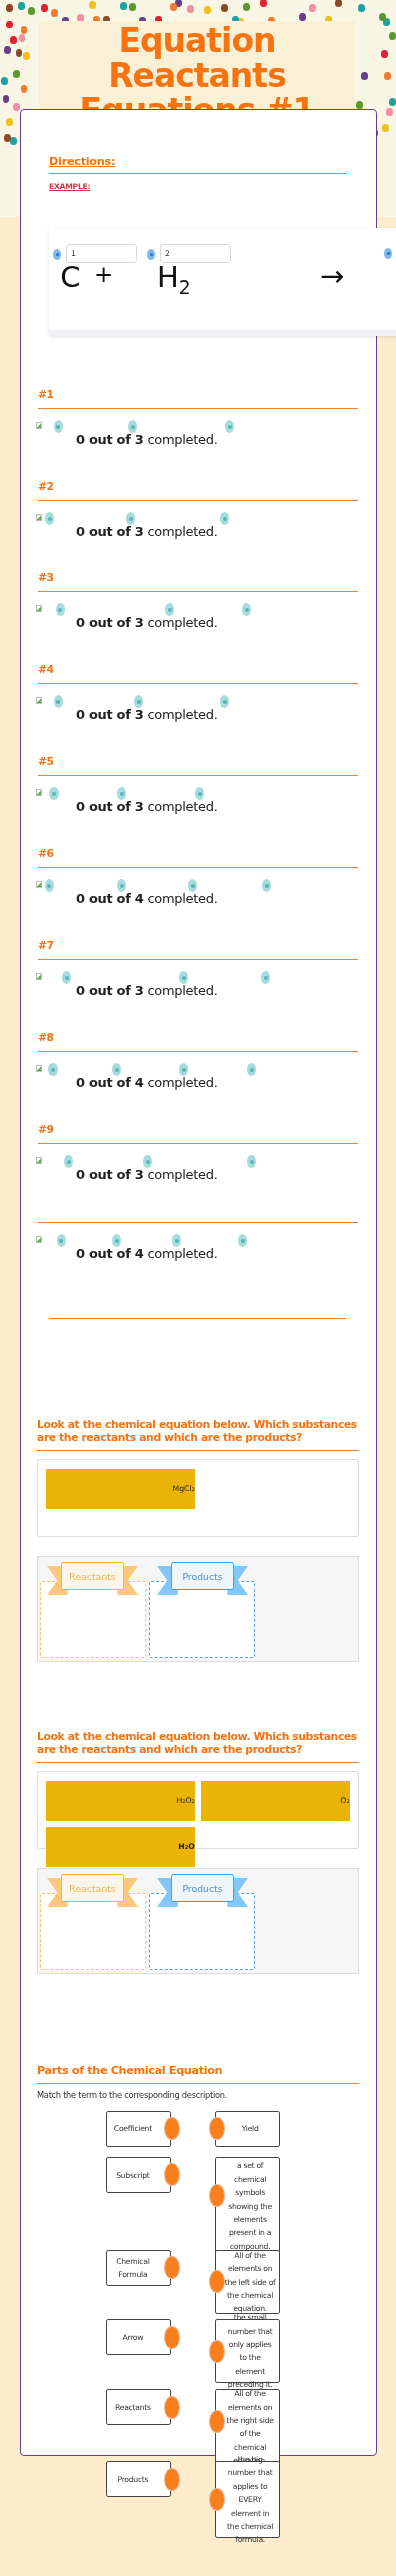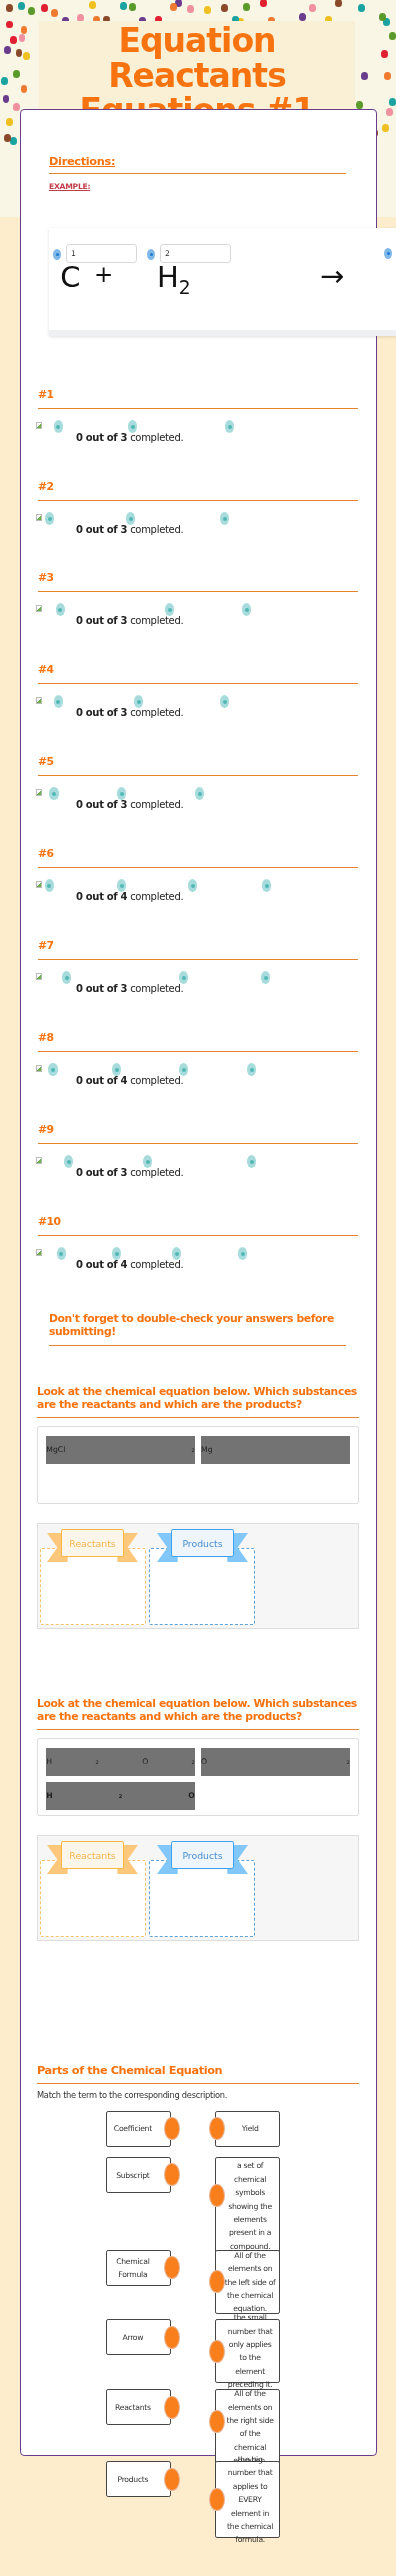--- a/index.html
+++ b/index.html
@@ -70,32 +70,32 @@
   .ex-pin::after { content: ""; position: absolute; left: 2.6px; top: 4.1px; width: 3.1px; height: 3.1px; border-radius: 50%; background: #1f78d1; }
   .ex-sym { position: absolute; font-size: 29px; color: #111; font-family: "DejaVu Sans", sans-serif; }
   .ex-sym sub { font-size: 18.6px; }
   .q-section { position: absolute; left: 38px; width: 320px; }
   .q-num { color: #f7730f; font-weight: bold; font-size: 10.8px; font-family: "DejaVu Sans", sans-serif; letter-spacing: -0.5px; }
   .q-rule { height: 1px; background: #e8822e; margin-top: 7.2px; }
   .q-area { position: relative; height: 31px; margin-top: 7.2px; }
   .broken-img { position: absolute; left: -2.1px; top: 5.2px; width: 6.2px; height: 7.7px; border: 0.5px solid #bbb; background: linear-gradient(135deg, #fff 55%, #6bb04b 55%); }
   .hot { position: absolute; top: 4.1px; width: 9.3px; height: 12.4px; border-radius: 50%; background: #a8dcdc; }
   .hot::after { content: ""; position: absolute; left: 2.6px; top: 4.1px; width: 4.1px; height: 4.1px; border-radius: 50%; background: #52b8b6; }
-  .q-status { position: absolute; left: -2.1px; top: 15.5px; font-size: 10px; color: #222; font-family: "DejaVu Sans", sans-serif; letter-spacing: -0.3px; padding-left: 40px; }
+  .q-status { position: absolute; left: -2.1px; top: 15.5px; font-size: 13px; color: #222; font-family: "DejaVu Sans", sans-serif; letter-spacing: -0.3px; padding-left: 40px; }
   .q-status b { font-weight: bold; }
   .reminder { position: absolute; left: 49px; top: 1312px; width: 297px; }
   .reminder .txt { color: #f7730f; font-weight: bold; font-size: 10.8px; line-height: 13.4px; font-family: "DejaVu Sans", sans-serif; letter-spacing: -0.4px; }
   .reminder .rule { height: 1px; background: #e8822e; margin-top: 6.2px; }
   .sort { position: absolute; left: 37px; width: 322px; }
-  .sort .prompt { color: #f7730f; font-weight: bold; font-size: 10.8px; line-height: 13.4px; font-family: "DejaVu Sans", sans-serif; letter-spacing: -0.4px; }
+  .sort .prompt { color: #f7730f; font-weight: bold; font-size: 10.8px; line-height: 13.4px; font-family: "DejaVu Sans", sans-serif; letter-spacing: -0.4px; margin-top: 33px; }
   .sort .eq { color: #f7730f; font-weight: bold; font-size: 11.3px; font-family: "DejaVu Sans", sans-serif; white-space: pre; letter-spacing: -0.3px; }
   .sort .eq sub { font-size: 7.2px; }
   .sort .rule { height: 1px; background: #e8822e; margin-top: 5.2px; }
   .bank { margin-top: 8.3px; border: 0.5px solid #ddd; border-radius: 2.1px; padding: 8.3px; display: grid; grid-template-columns: 1fr 1fr; gap: 6.2px; }
-  .chip { background: #737373; height: 28px; display: flex; align-items: center; justify-content: space-between; font-size: 7.7px; color: #222; font-family: "DejaVu Sans", sans-serif; }
+  .chip { background: #eab308; height: 40px; display: flex; align-items: center; justify-content: flex-end; font-size: 7.7px; color: #222; font-family: "DejaVu Sans", sans-serif; }
   .chip sub { font-size: 5.2px; }
   .buckets { border: 0.5px solid #ddd; background: #f6f6f6; height: 106px; position: relative; }
   .bucket { position: absolute; top: 24px; width: 106px; height: 77px; border: 1px dashed; border-radius: 2.1px; background: #fff; }
   .ribbon-tail { position: absolute; top: 9.3px; width: 91px; height: 29px; }
   .ribbon { position: absolute; top: 5.2px; width: 63px; height: 28px; border: 1px solid; border-radius: 2.1px; display: flex; align-items: center; justify-content: center; font-size: 9.3px; font-family: "DejaVu Sans", sans-serif; }
   .parts { position: absolute; left: 37px; top: 2064px; width: 322px; }
   .parts .hd { color: #f7730f; font-weight: bold; font-size: 11.3px; font-family: "DejaVu Sans", sans-serif; letter-spacing: -0.4px; }
   .parts .rule { height: 1px; background: #e8822e; margin-top: 6.2px; }
   .parts .sub { font-size: 8.3px; color: #333; margin-top: 6.2px; font-family: "DejaVu Sans", sans-serif; letter-spacing: -0.3px; }
   .term, .desc { position: absolute; border: 0.5px solid #444; border-radius: 2.1px; background: #fff; display: flex; align-items: center; justify-content: center; text-align: center; font-size: 7.7px; color: #333; font-family: "DejaVu Sans", sans-serif; letter-spacing: -0.3px; line-height: 13.4px; }
@@ -291,48 +291,43 @@
       <div class="q-rule"></div>
       <div class="q-area">
         <div class="broken-img"></div>
         <div class="hot" style="left:26px"></div>
         <div class="hot" style="left:105px"></div>
         <div class="hot" style="left:209px"></div>
         <div class="q-status"><b>0 out of 3</b><span> completed.</span></div>
       </div>
     </div>
     <div class="q-section" style="top: 1215px;">
-      <div class="q-num">#10</div>
       <div class="q-rule"></div>
       <div class="q-area">
         <div class="broken-img"></div>
         <div class="hot" style="left:18.6px"></div>
         <div class="hot" style="left:74px"></div>
         <div class="hot" style="left:134px"></div>
         <div class="hot" style="left:200px"></div>
         <div class="q-status"><b>0 out of 4</b><span> completed.</span></div>
       </div>
     </div>
   </div>
 
 <div class="reminder" style="top:1312px;">
-  <div class="txt">Don't forget to double-check your answers before submitting!</div>
   <div class="rule"></div>
 </div>
 
 <div class="sort" style="top:1385px;">
   <div class="prompt">Look at the chemical equation below.    Which substances are the reactants and which are the products?</div>
   <div class="rule"></div>
   <div class="bank" style="height:78px;">
     <div class="chip">
         <span>MgCl</span>
         <sub>2</sub>
-      </div>
-    <div class="chip">
-        <span>Mg</span>
       </div>
   </div>
   <div class="buckets" style="margin-top:18.6px;">
     <div class="bucket" style="left:2.1px; border-color:#f5c46a;"></div>
     <svg class="ribbon-tail" style="left:9.3px;" viewBox="0 0 176 56">
         <polygon points="0,0 40,0 40,56 0,56 20,28" fill="#fdc77c"></polygon>
         <polygon points="136,0 176,0 156,28 176,56 136,56" fill="#fdc77c"></polygon>
       </svg>
     <div class="ribbon" style="left:23px; border-color:#f9b640; background:#fcf6ea; color:#f6b44d;">Reactants</div>
     <div class="bucket" style="left:111px; border-color:#5aa2d8;"></div>

